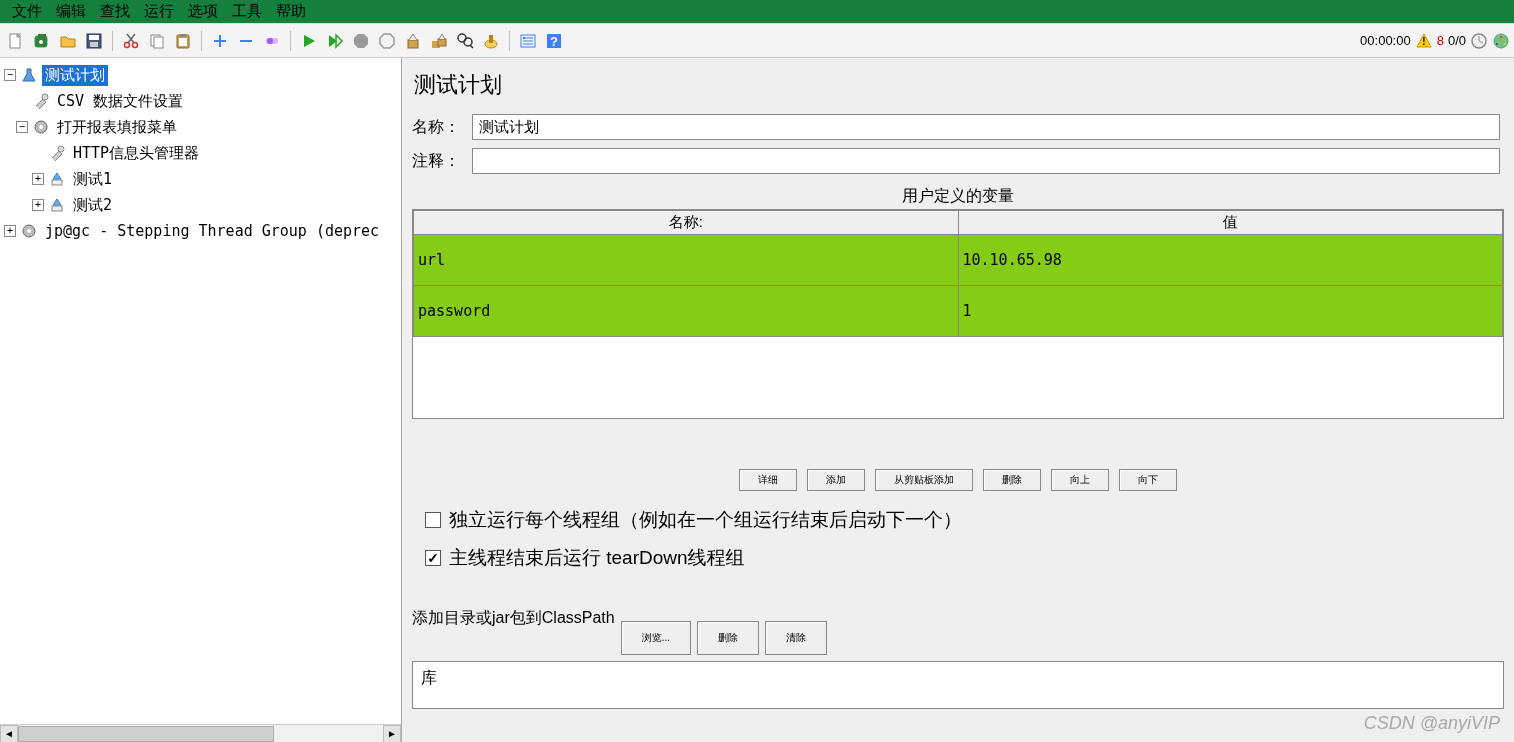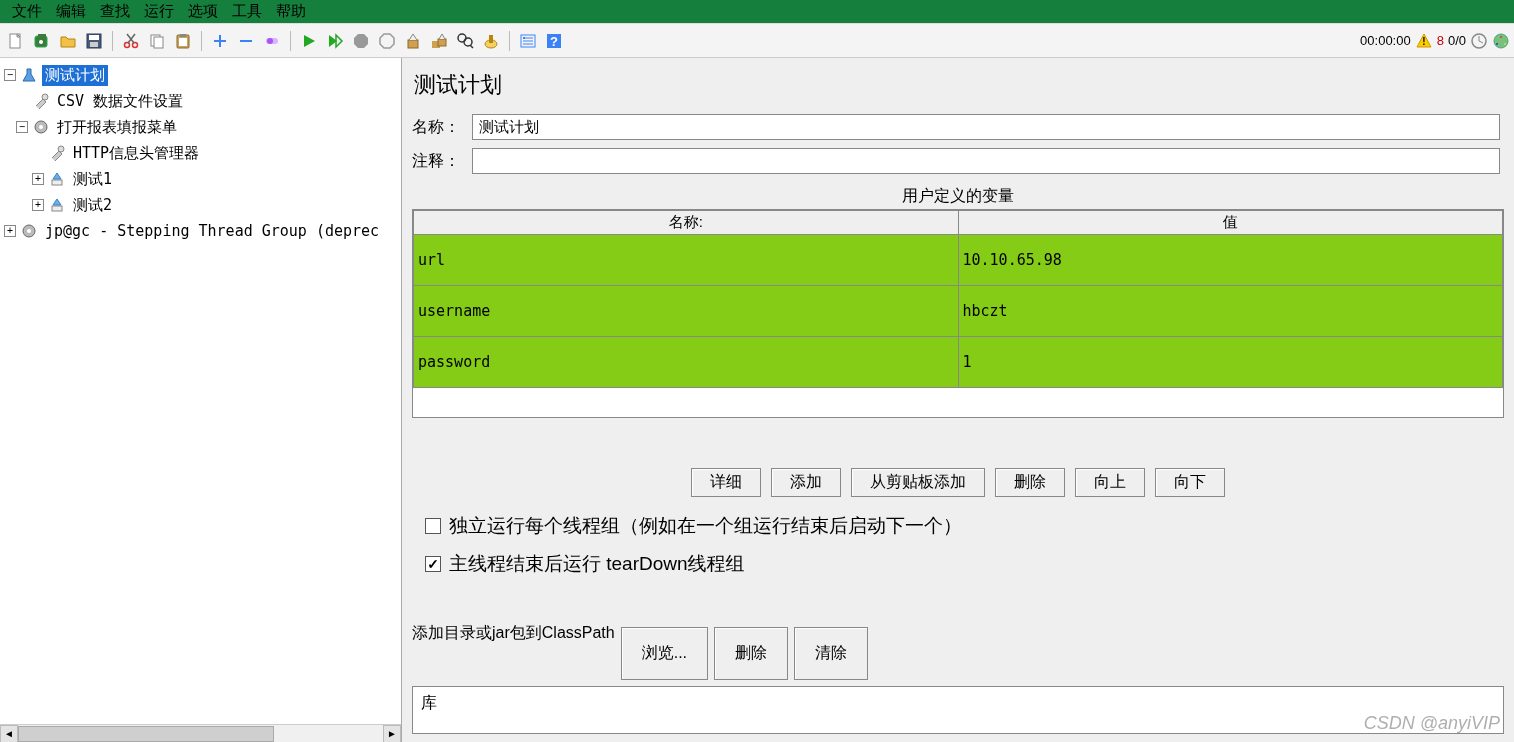--- a/index.html
+++ b/index.html
@@ -27,28 +27,28 @@
 .panel-title { font-size: 22px; font-family: SimSun, serif; margin: 4px 2px 10px 2px; }
 .form-row { display: flex; align-items: center; margin: 4px 0; justify-content: center; }
 .form-label { width: 60px; font-size: 16px; }
 .form-input { flex: 1; height: 26px; border: 1px solid #888; background: #fff; padding: 0 6px; font-size: 15px; font-family: monospace; margin-right: 4px; }
 .vars-title { text-align: center; font-size: 16px; margin: 8px 0 2px 0; }
 .vars-table-wrap { border: 1px solid #888; background: #fff; height: 210px; overflow: hidden; }
 .vars-table { width: 100%; border-collapse: collapse; table-layout: fixed; border-radius: 16px; }
 .vars-table th { font-weight: normal; font-size: 15px; border: 1px solid #888; background: #efefef; padding: 2px; text-align: center; }
 .vars-table td { border: 1px solid #888; padding: 16px 4px; font-family: monospace; font-size: 15px; background: #84cc16; height: 20px; }
 .btn-row { display: flex; justify-content: center; gap: 10px; margin: 10px 0; }
-.btn { padding: 3px 18px; border: 1px solid #888; background: #efefef; cursor: pointer; font-size: 16px; box-shadow: 1px 1px 0 #fff inset; margin-top: 40px; }
+.btn { padding: 3px 18px; border: 1px solid #888; background: #efefef; cursor: pointer; font-size: 10px; box-shadow: 1px 1px 0 #fff inset; margin-top: 40px; }
 .cb-row { display: flex; align-items: center; margin: 6px 2px; font-size: 19px; padding-left: 11px; }
 .cb { width: 16px; height: 16px; border: 1px solid #555; margin-right: 8px; background: #fff; display: inline-flex; align-items: center; justify-content: center; cursor: pointer; }
 .cb.checked::after { content: "✓"; font-size: 14px; color: #000; font-weight: bold; }
 .highlight-box { border: 2px solid #d00; padding: 4px 6px 8px 6px; margin: 4px 0; }
 .note { font-size: 16px; line-height: 1.8; }
 .classpath-row { display: flex; align-items: center; margin: 4px 0; font-size: 16px; }
-.classpath-row .btn { padding: 15px 20px; margin-left: 6px; }
+.classpath-row .btn { padding: 9px 20px; margin-left: 6px; }
 .lib-box { border: 1px solid #888; background: #fff; height: 48px; padding: 6px 8px; font-size: 16px; margin-top: 2px; }
 .watermark { position: absolute; right: 14px; bottom: 8px; color: rgba(120,120,120,0.6); font-size: 18px; font-style: italic; font-family: Arial, sans-serif; }
 svg { display: block; }
 </style>
 </head>
 <body>
 
 <div class="menubar">
   <span class="menu-item">文件</span>
   <span class="menu-item">编辑</span>
@@ -329,24 +329,20 @@
         <tbody>
             <tr>
           <th>名称:</th>
           <th>值</th>
         </tr>
         <tr>
           <td>url</td>
           <td>10.10.65.98</td>
         </tr>
         <tr>
-          <td>username</td>
-          <td>hbczt</td>
-        </tr>
-        <tr>
           <td>password</td>
           <td>1</td>
         </tr>
       </tbody>
         </table>
     </div>
 
     <div class="btn-row">
       <button class="btn">详细</button>
       <button class="btn">添加</button>

